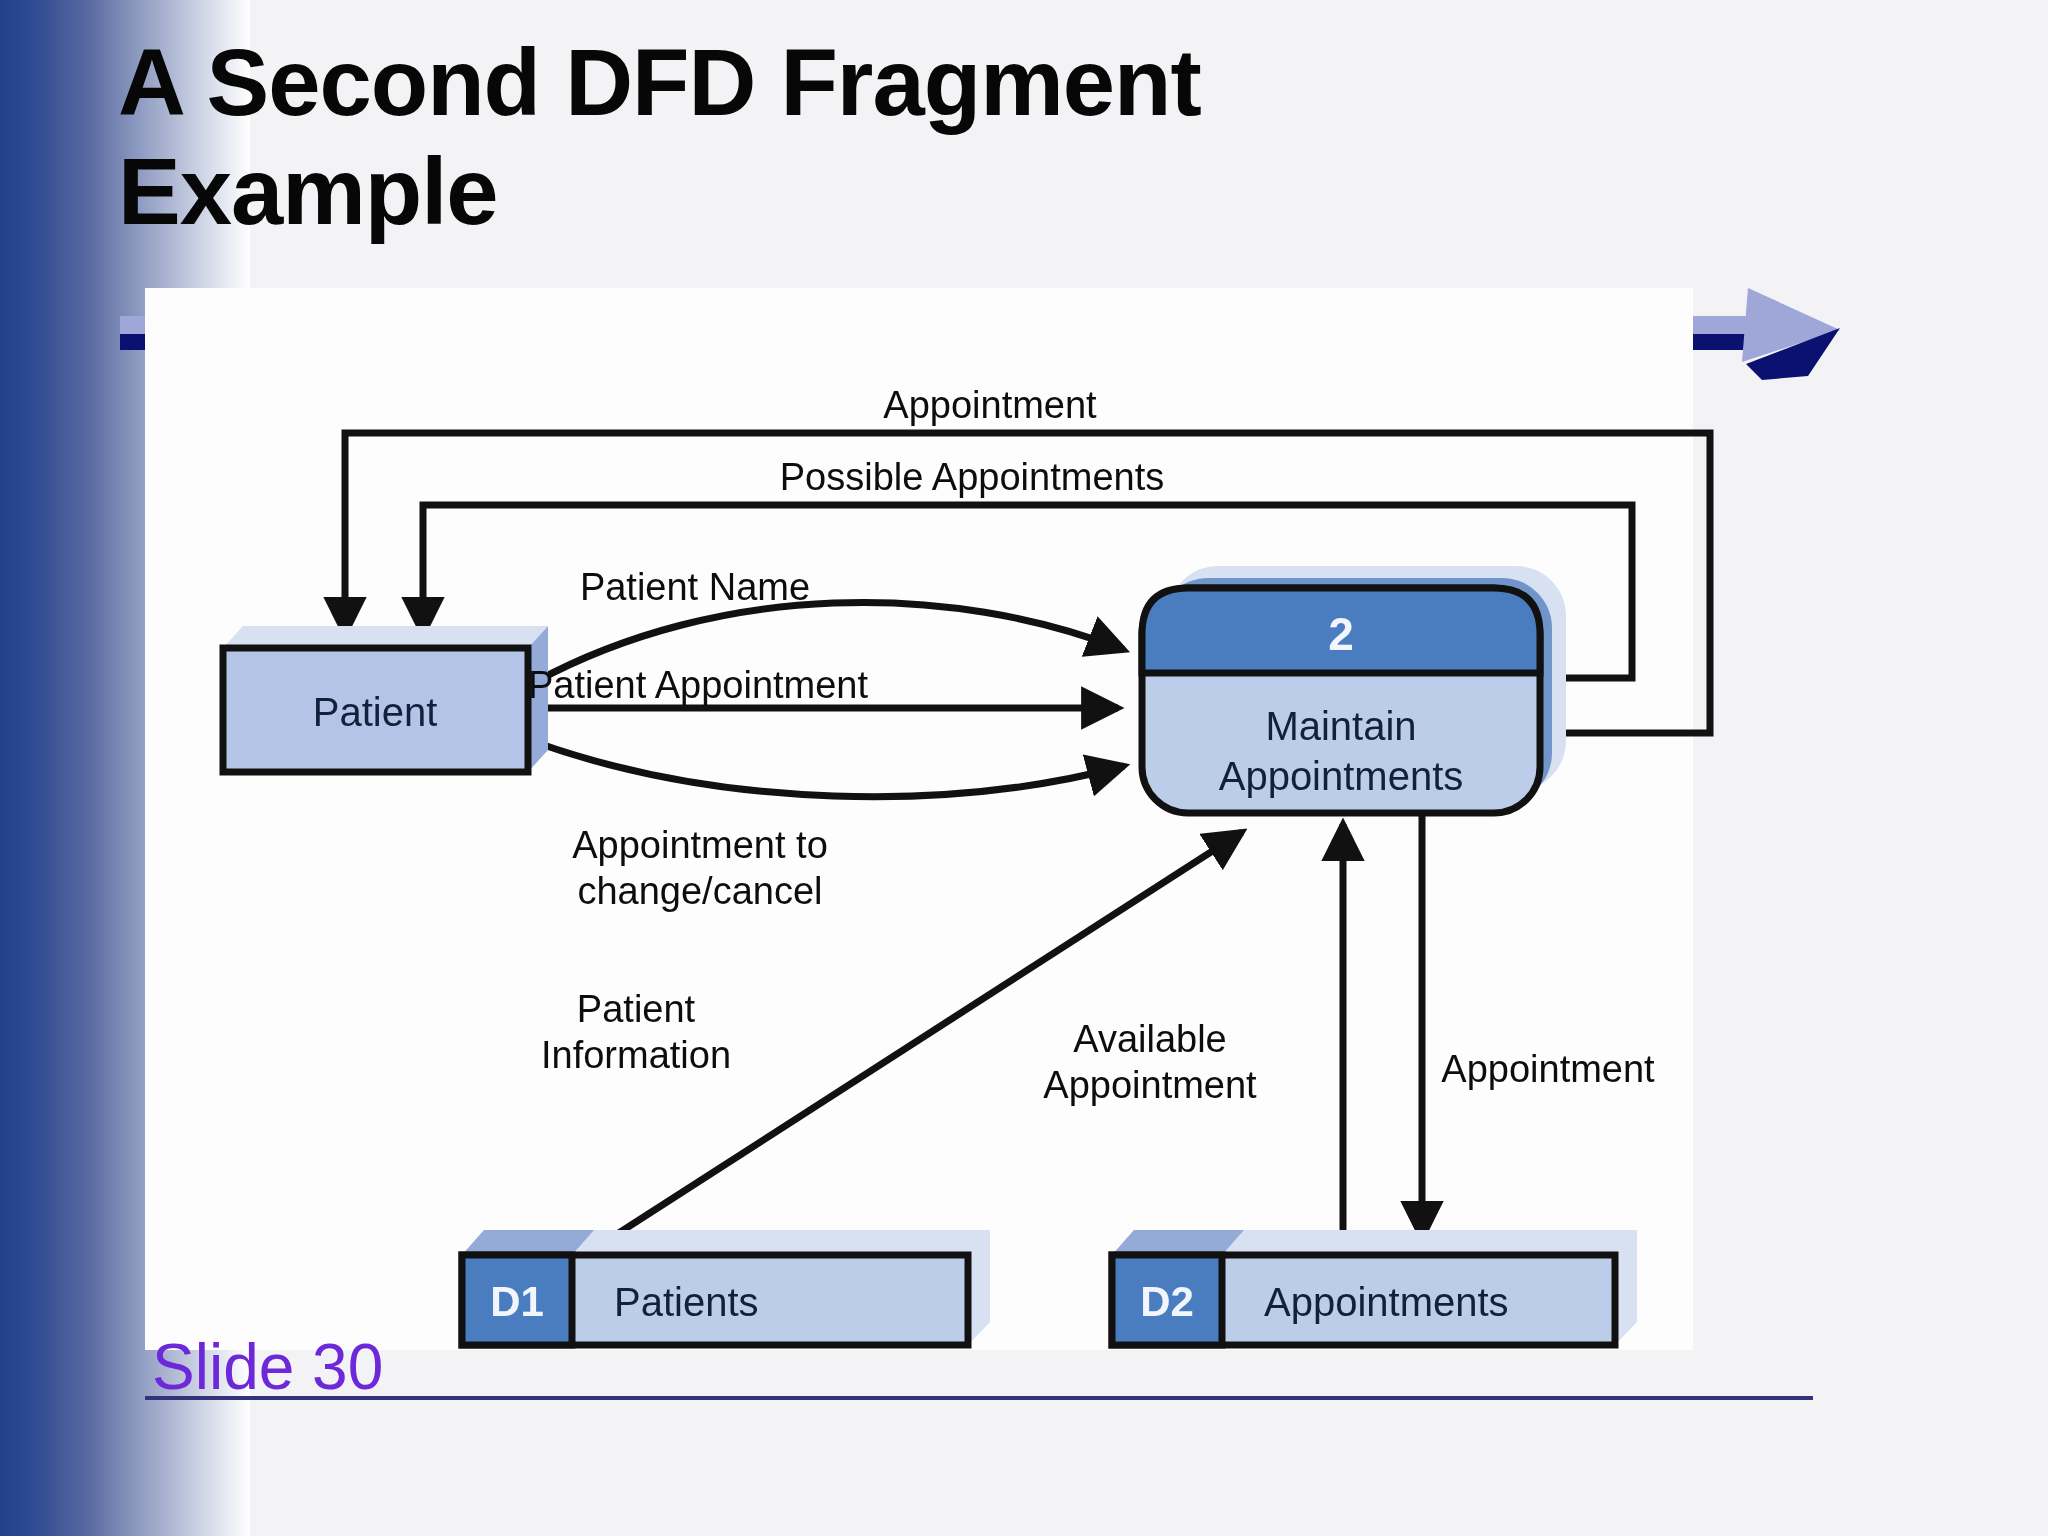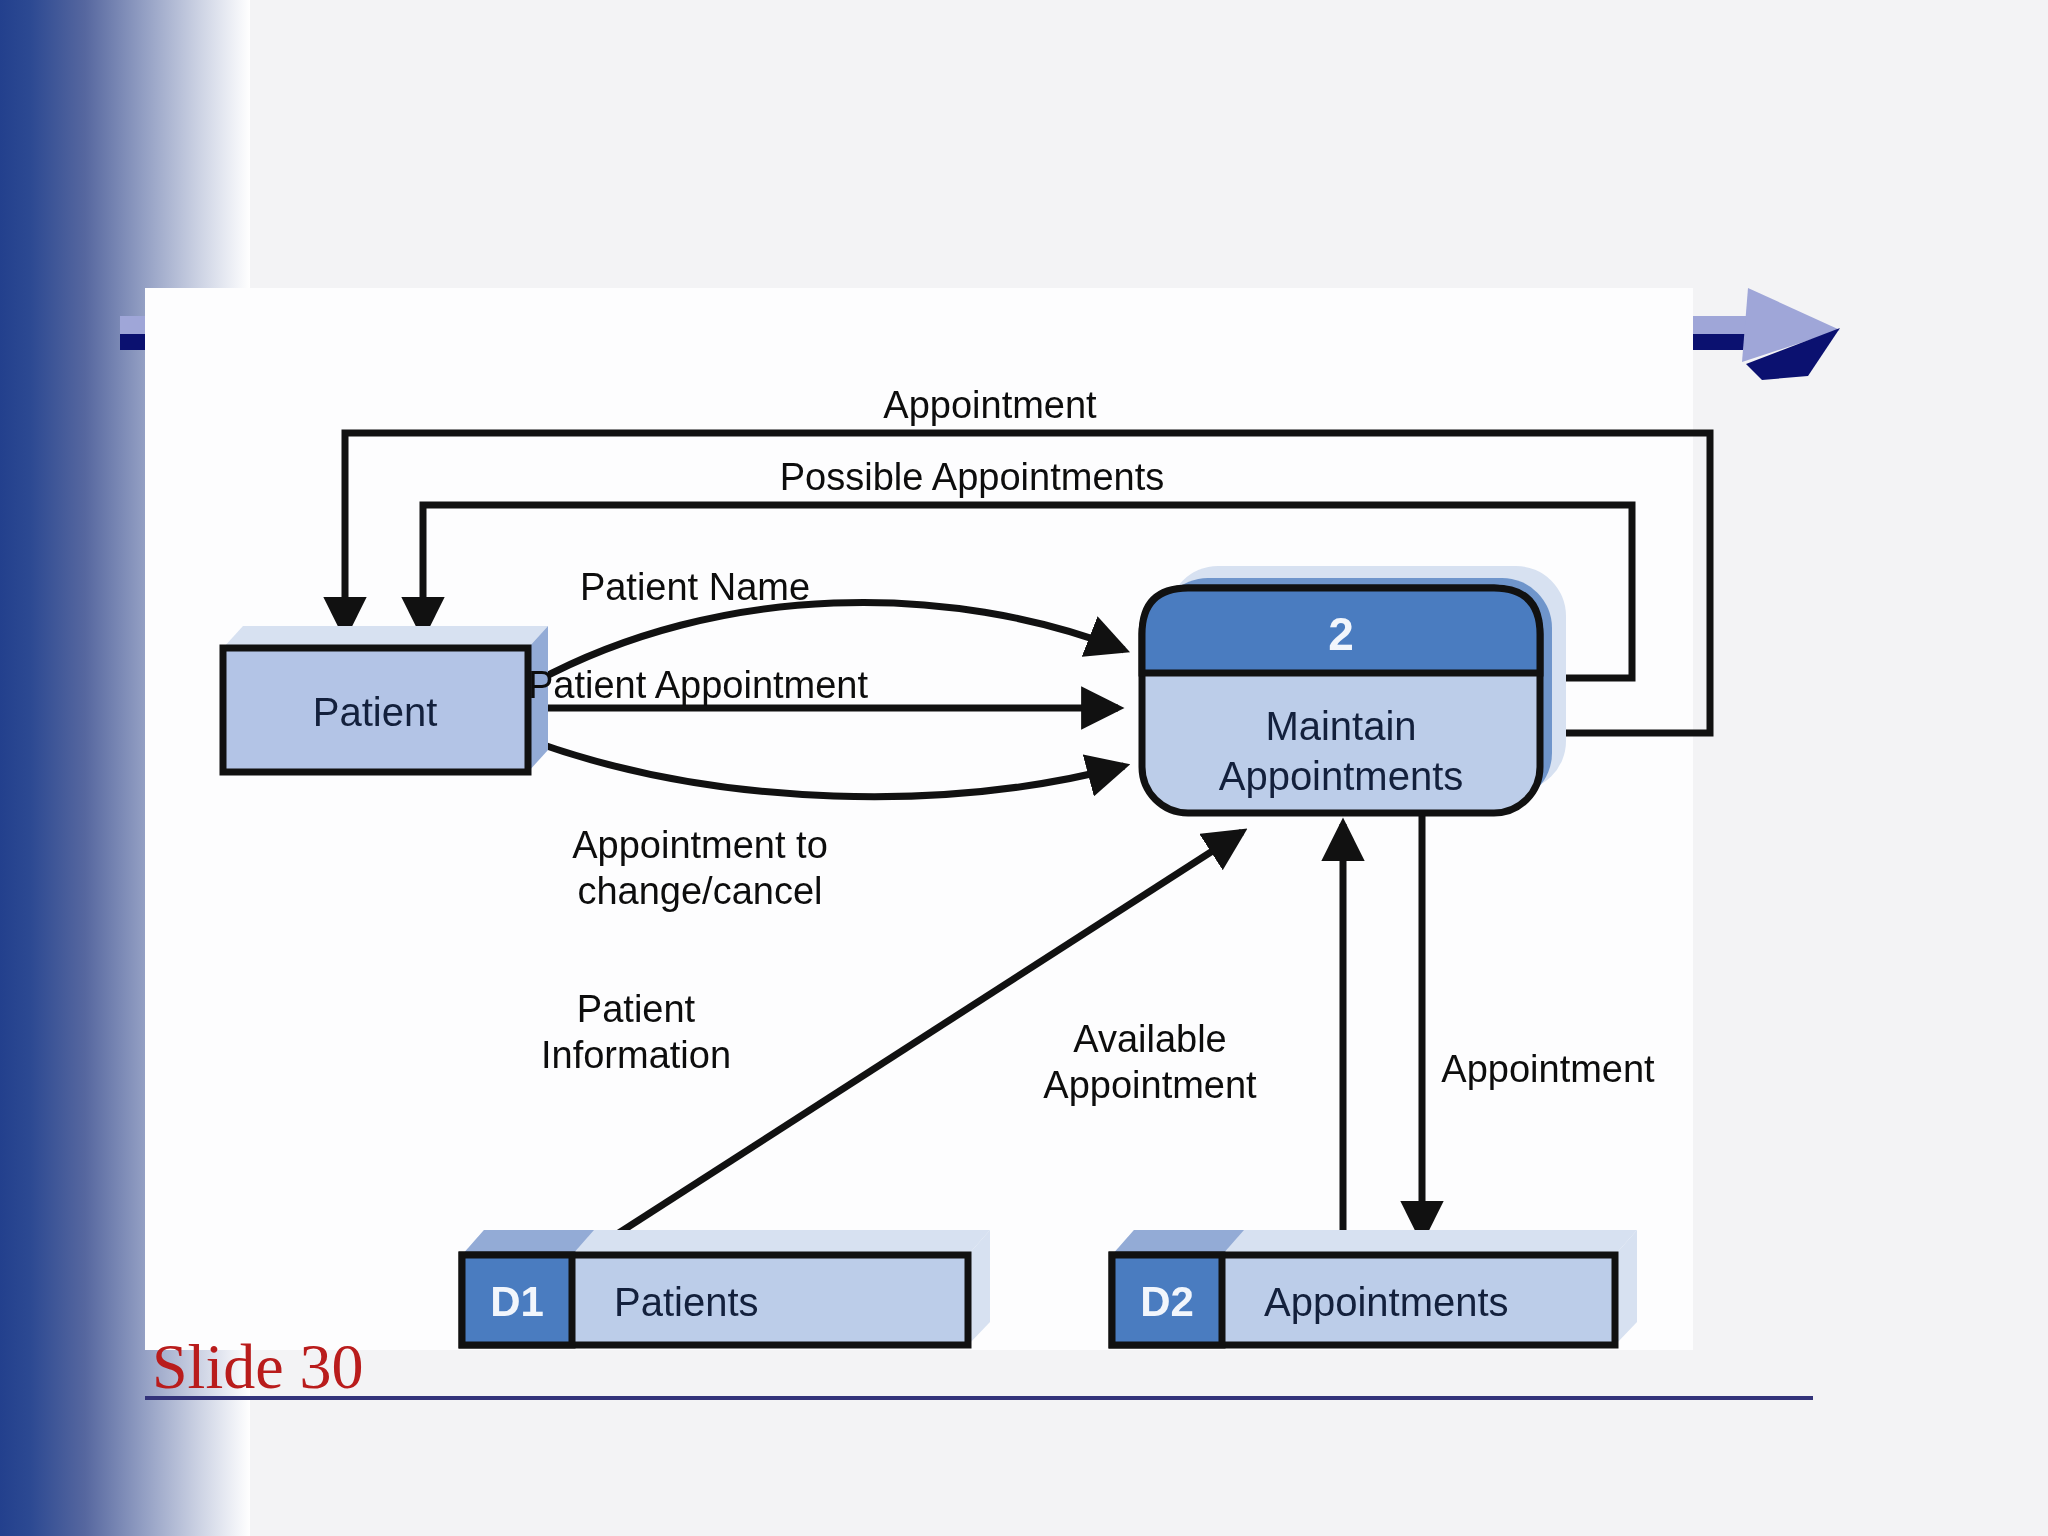--- a/index.html
+++ b/index.html
@@ -3,42 +3,46 @@
 <meta charset="utf-8">
 <style>
   html,body{margin:0;padding:0;background:#888;}
   .slide{position:relative;width:2048px;height:1536px;background:var(--slide-bg,#f3f3f5);overflow:hidden;
          font-family:"Liberation Sans", sans-serif;}
   .gradient-strip{position:absolute;left:0;top:0;width:250px;height:1536px;
     background:linear-gradient(90deg,var(--gradient-start,#23408d) 0%,#2c4992 12%,#56679f 34%,#94a0c4 58%,#cdd3e4 80%,#ffffff 100%);}
   .title{position:absolute;left:118px;top:28px;width:1500px;
     font-size:94px;line-height:1.16;font-weight:700;color:var(--title-color,#070707);
     letter-spacing:-1px;}
-  .footer{position:absolute;left:152px;top:1330px;font-family:Liberation Serif, serif;
-    font-size:64px;color:#b91c1c;}
+  .footer{position:absolute;left:152px;top:1330px;font-family:Liberation Sans, sans-serif;
+    font-size:64px;color:#6d28d9;}
   svg{position:absolute;left:0;top:0;}
   .panel{fill:var(--panel-bg,#fdfdfe);}
   .flow{stroke:var(--line,#111);stroke-width:7;fill:none;}
   .shape-stroke{stroke:var(--line,#111);stroke-width:7;}
   .lbl{font-family:"Liberation Sans",sans-serif;font-size:38px;fill:#0d0d0d;text-anchor:middle;}
   .lbl-start{font-family:"Liberation Sans",sans-serif;font-size:40px;fill:#13203c;text-anchor:start;}
   .shape-label{font-family:"Liberation Sans",sans-serif;font-size:40px;fill:#13203c;text-anchor:middle;}
   .tag-label{font-family:"Liberation Sans",sans-serif;font-size:42px;font-weight:700;fill:#f2f6fc;text-anchor:middle;}
   .proc-num{font-family:"Liberation Sans",sans-serif;font-size:46px;font-weight:700;fill:#f2f6fc;text-anchor:middle;}
   .underbar-light{fill:var(--underline-light,#9fa6d8);}
   .underbar-dark{fill:var(--underline-dark,#0b1170);}
   .arrowhead{fill:var(--line,#111);}
 </style>
 </head>
 <body>
 
 <div class="slide">
 
   <div class="gradient-strip"></div>
 
+  <div class="title">
+    <div>A Second DFD Fragment</div>
+    <div>Example</div>
+  </div>
 
   <svg width="2048" height="1536" viewBox="0 0 2048 1536">
     <defs>
       <marker id="arr" viewBox="0 0 10 10" refX="8.5" refY="5" markerWidth="6.2" markerHeight="6.2" orient="auto-start-reverse">
         <path d="M0,0 L10,5 L0,10 z" class="arrowhead"></path>
       </marker>
     </defs>
 
     <rect class="underbar-light" x="120" y="316" width="1628" height="18"></rect>
     <rect class="underbar-dark" x="120" y="334" width="1628" height="16"></rect>

